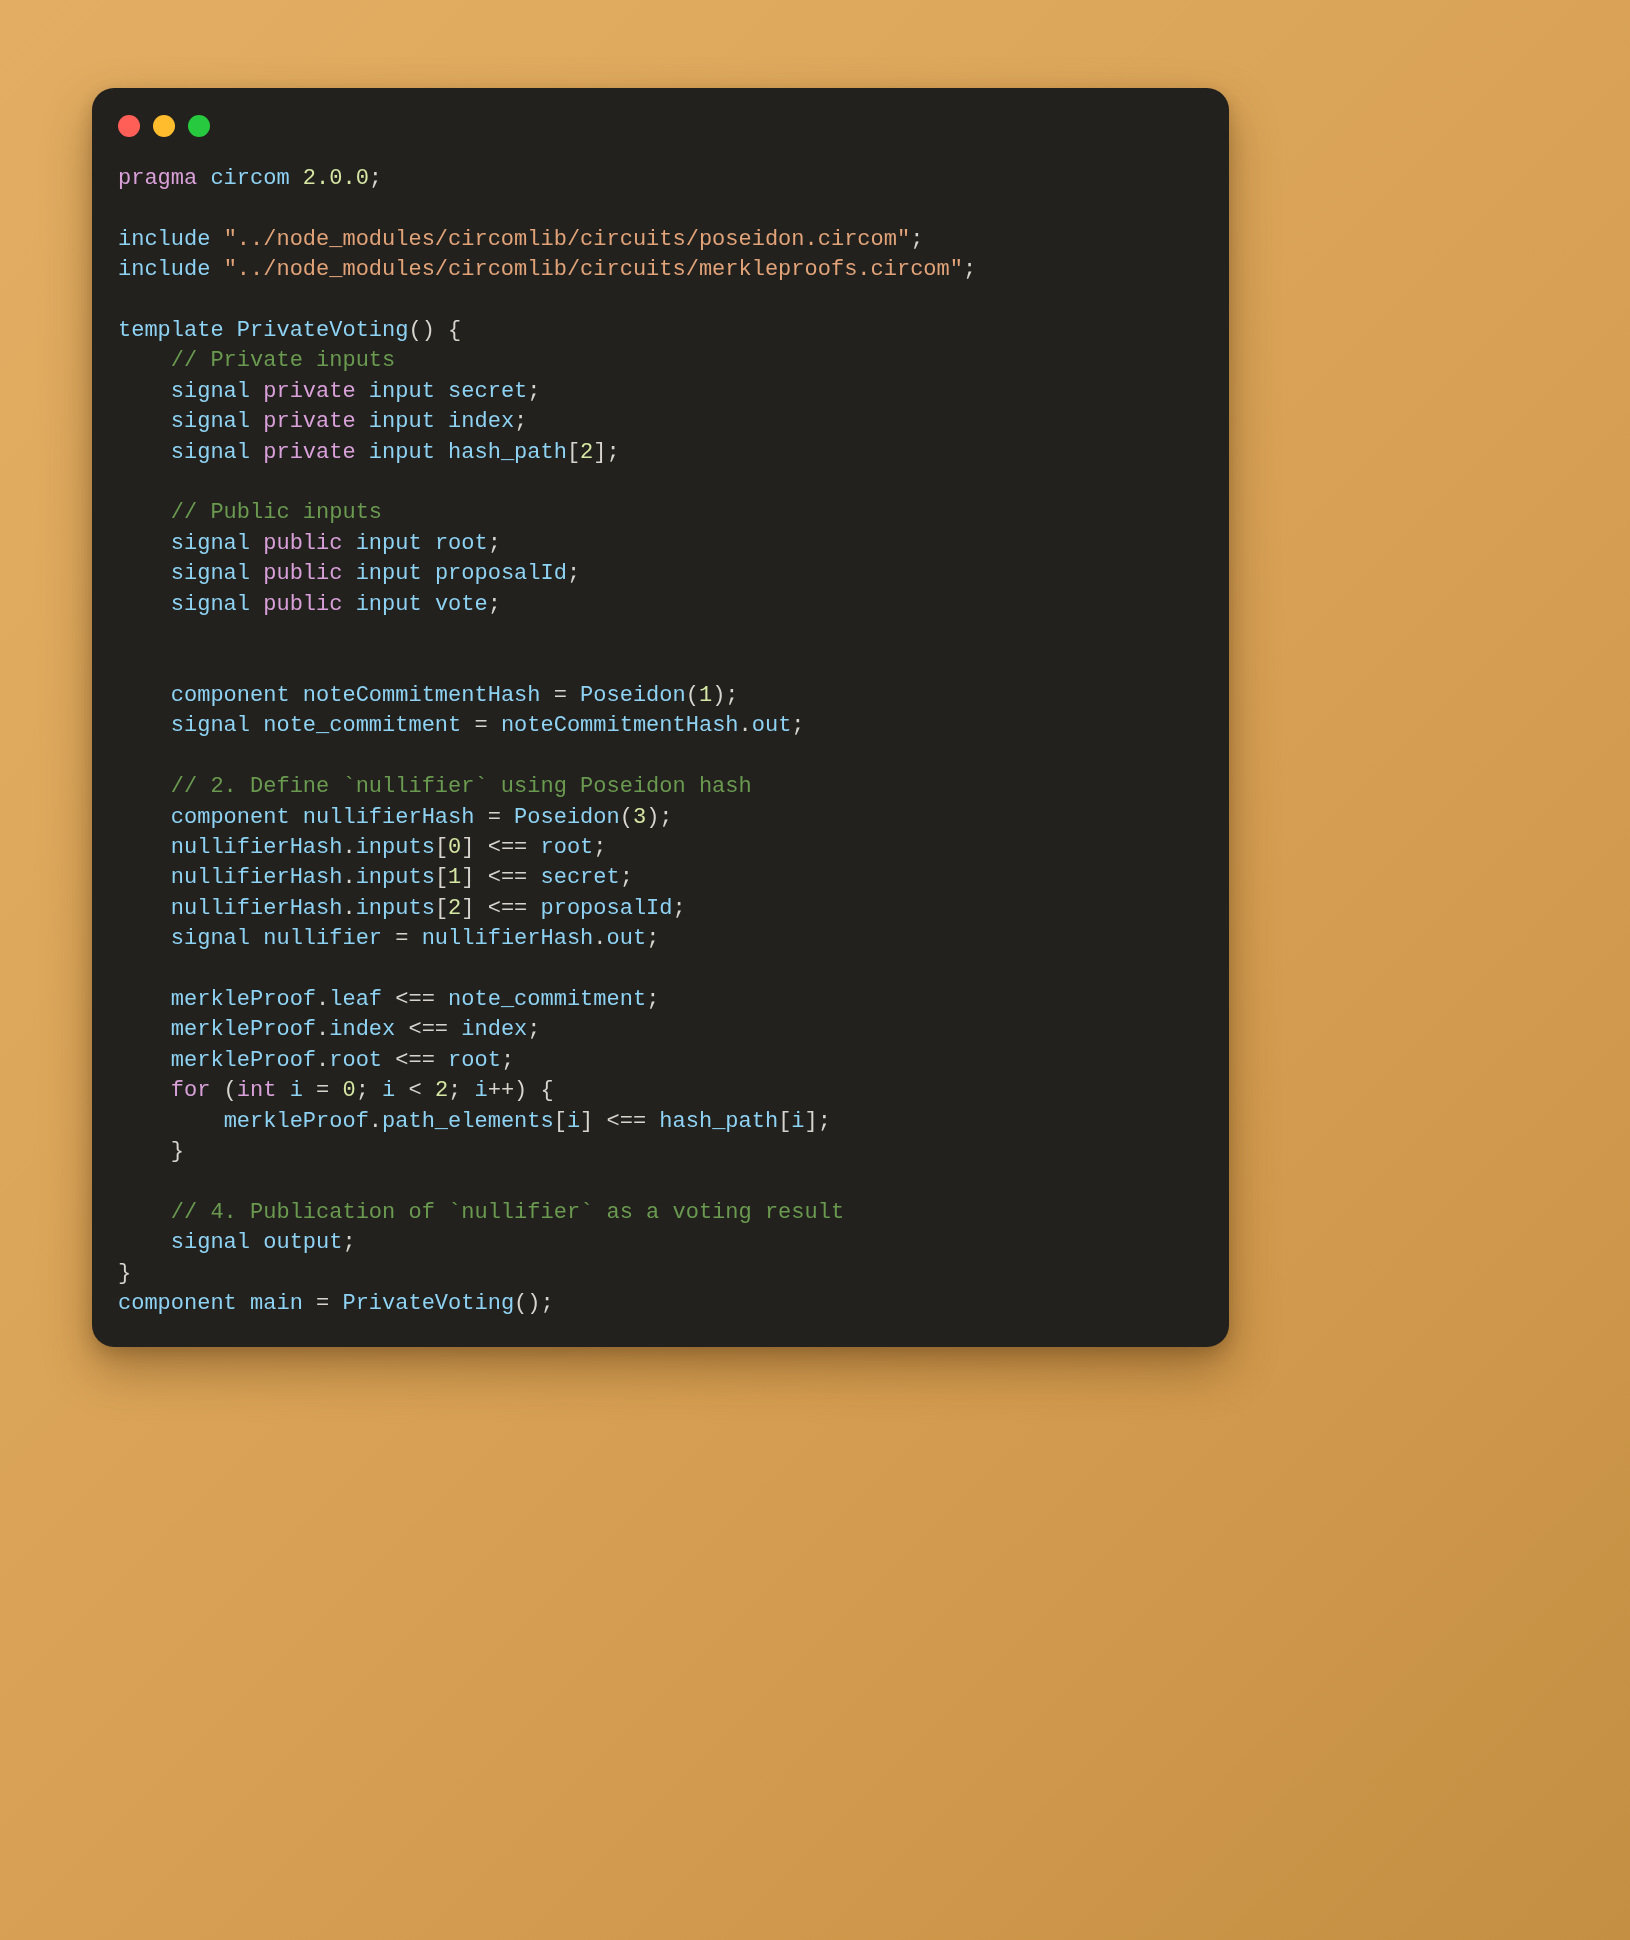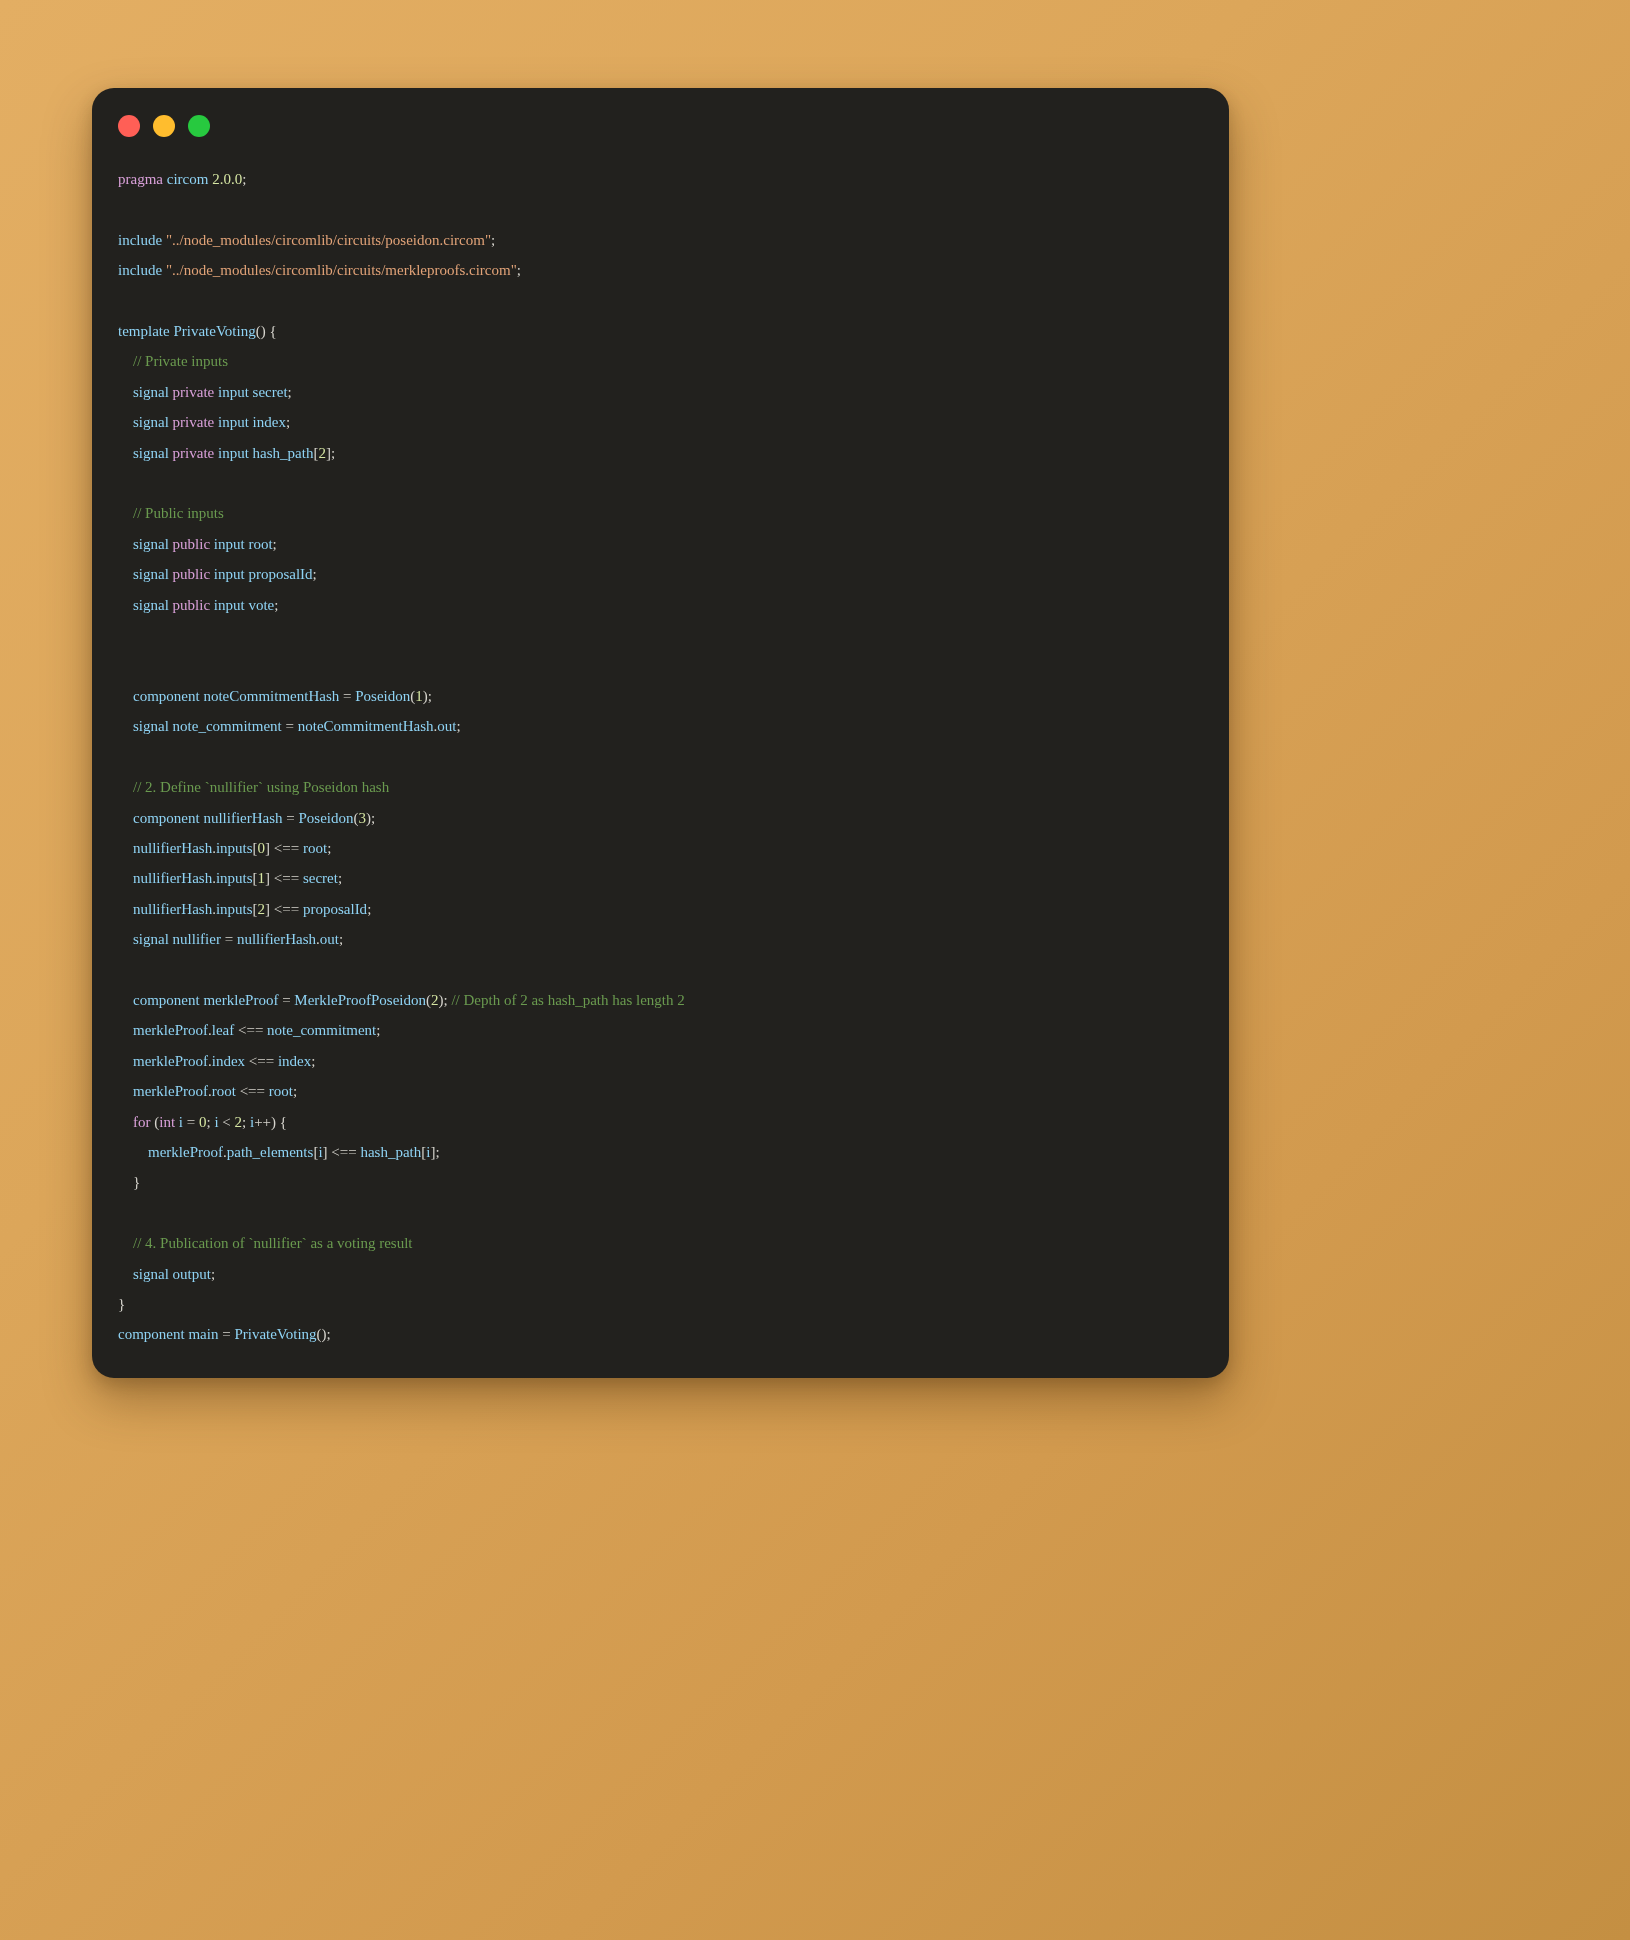--- a/index.html
+++ b/index.html
@@ -45,22 +45,22 @@
     display: inline-block;
     flex: 0 0 auto;
   }
   .dot-close  { background: #ff5f56; }
   .dot-min    { background: #ffbd2e; }
   .dot-max    { background: #27c93f; }
 
   #code {
     margin: 0;
     padding: 0 18px 0 26px;
-    font-family: Liberation Serif, serif;
-    font-size: 15px;
+    font-family: Liberation Mono, monospace;
+    font-size: 22px;
     line-height: 30.4px;
     color: #d6d4cd;
     white-space: pre-wrap;
     word-break: break-word;
     letter-spacing: 0px;
     tab-size: 4;
   }
   #code .ln { display: block; min-height: 30.4px; }
 
   
@@ -102,21 +102,20 @@
 </span><span class="ln"><span class="t-punc">    </span><span class="t-id">component</span><span class="t-punc"> </span><span class="t-id">noteCommitmentHash</span><span class="t-punc"> = </span><span class="t-id">Poseidon</span><span class="t-punc">(</span><span class="t-num">1</span><span class="t-punc">);</span>
 </span><span class="ln"><span class="t-punc">    </span><span class="t-id">signal</span><span class="t-punc"> </span><span class="t-id">note_commitment</span><span class="t-punc"> = </span><span class="t-id">noteCommitmentHash</span><span class="t-punc">.</span><span class="t-id">out</span><span class="t-punc">;</span>
 </span><span class="ln">
 </span><span class="ln"><span class="t-punc">    </span><span class="t-com">// 2. Define `nullifier` using Poseidon hash</span>
 </span><span class="ln"><span class="t-punc">    </span><span class="t-id">component</span><span class="t-punc"> </span><span class="t-id">nullifierHash</span><span class="t-punc"> = </span><span class="t-id">Poseidon</span><span class="t-punc">(</span><span class="t-num">3</span><span class="t-punc">);</span>
 </span><span class="ln"><span class="t-punc">    </span><span class="t-id">nullifierHash</span><span class="t-punc">.</span><span class="t-id">inputs</span><span class="t-punc">[</span><span class="t-num">0</span><span class="t-punc">] &lt;== </span><span class="t-id">root</span><span class="t-punc">;</span>
 </span><span class="ln"><span class="t-punc">    </span><span class="t-id">nullifierHash</span><span class="t-punc">.</span><span class="t-id">inputs</span><span class="t-punc">[</span><span class="t-num">1</span><span class="t-punc">] &lt;== </span><span class="t-id">secret</span><span class="t-punc">;</span>
 </span><span class="ln"><span class="t-punc">    </span><span class="t-id">nullifierHash</span><span class="t-punc">.</span><span class="t-id">inputs</span><span class="t-punc">[</span><span class="t-num">2</span><span class="t-punc">] &lt;== </span><span class="t-id">proposalId</span><span class="t-punc">;</span>
 </span><span class="ln"><span class="t-punc">    </span><span class="t-id">signal</span><span class="t-punc"> </span><span class="t-id">nullifier</span><span class="t-punc"> = </span><span class="t-id">nullifierHash</span><span class="t-punc">.</span><span class="t-id">out</span><span class="t-punc">;</span>
 </span><span class="ln">
-</span><span class="ln"><span class="t-punc">    </span><span class="t-id">component</span><span class="t-punc"> </span><span class="t-id">merkleProof</span><span class="t-punc"> = </span><span class="t-id">MerkleProofPoseidon</span><span class="t-punc">(</span><span class="t-num">2</span><span class="t-punc">); </span><span class="t-com">// Depth of 2 as hash_path has length 2</span>
 </span><span class="ln"><span class="t-punc">    </span><span class="t-id">merkleProof</span><span class="t-punc">.</span><span class="t-id">leaf</span><span class="t-punc"> &lt;== </span><span class="t-id">note_commitment</span><span class="t-punc">;</span>
 </span><span class="ln"><span class="t-punc">    </span><span class="t-id">merkleProof</span><span class="t-punc">.</span><span class="t-id">index</span><span class="t-punc"> &lt;== </span><span class="t-id">index</span><span class="t-punc">;</span>
 </span><span class="ln"><span class="t-punc">    </span><span class="t-id">merkleProof</span><span class="t-punc">.</span><span class="t-id">root</span><span class="t-punc"> &lt;== </span><span class="t-id">root</span><span class="t-punc">;</span>
 </span><span class="ln"><span class="t-punc">    </span><span class="t-kw">for</span><span class="t-punc"> (</span><span class="t-kw">int</span><span class="t-punc"> </span><span class="t-id">i</span><span class="t-punc"> = </span><span class="t-num">0</span><span class="t-punc">; </span><span class="t-id">i</span><span class="t-punc"> &lt; </span><span class="t-num">2</span><span class="t-punc">; </span><span class="t-id">i</span><span class="t-punc">++) {</span>
 </span><span class="ln"><span class="t-punc">        </span><span class="t-id">merkleProof</span><span class="t-punc">.</span><span class="t-id">path_elements</span><span class="t-punc">[</span><span class="t-id">i</span><span class="t-punc">] &lt;== </span><span class="t-id">hash_path</span><span class="t-punc">[</span><span class="t-id">i</span><span class="t-punc">];</span>
 </span><span class="ln"><span class="t-punc">    }</span>
 </span><span class="ln">
 </span><span class="ln"><span class="t-punc">    </span><span class="t-com">// 4. Publication of `nullifier` as a voting result</span>
 </span><span class="ln"><span class="t-punc">    </span><span class="t-id">signal</span><span class="t-punc"> </span><span class="t-id">output</span><span class="t-punc">;</span>
 </span><span class="ln"><span class="t-punc">}</span>

